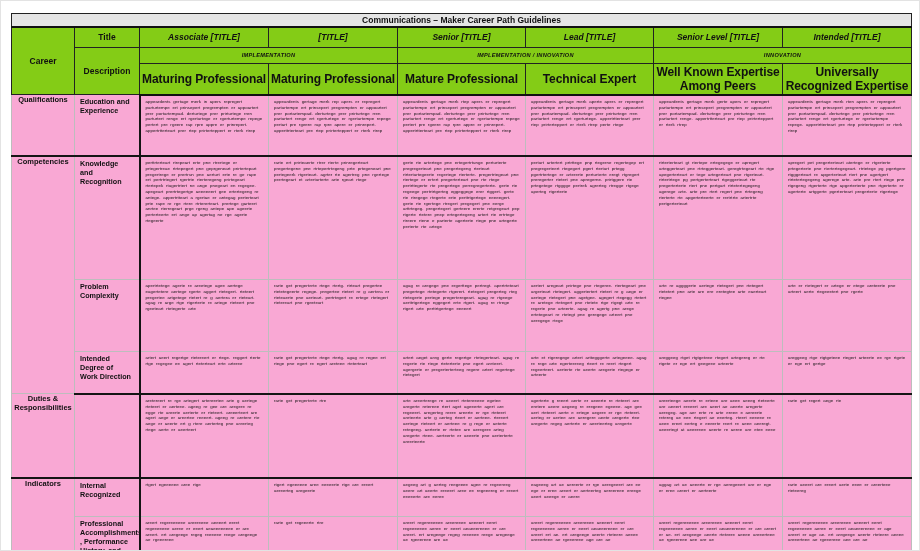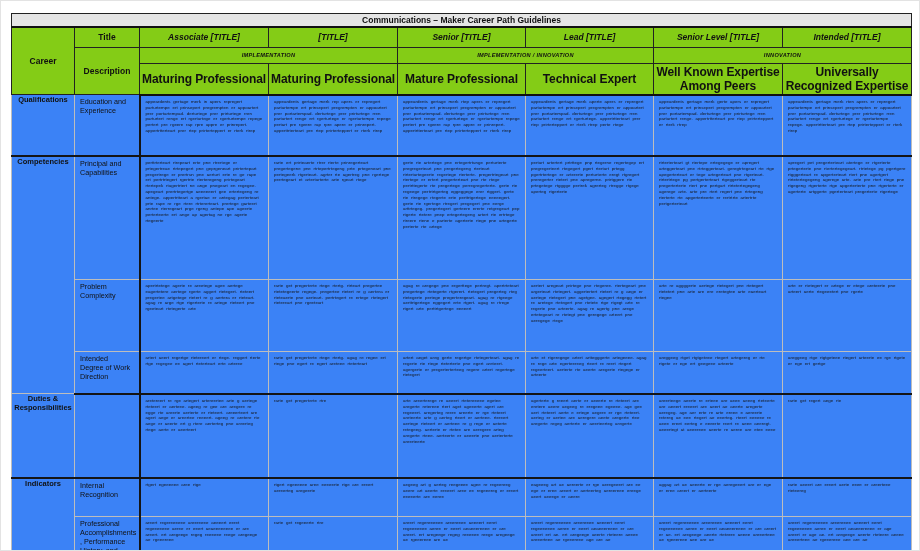--- a/index.html
+++ b/index.html
@@ -27,24 +27,24 @@
   
   tr.hrow td{border:1px solid #222;vertical-align:middle;color:#111;background:#84cc16;}
   td.h-corner{font-size:8.5px;font-weight:bold;text-align:center;}
   td.h-coltitle{height:20px;font-size:8.5px;font-weight:bold;font-style:italic;text-align:center;}
   td.h-phase{height:16px;font-size:5.6px;font-weight:bold;font-style:italic;text-align:center;
              letter-spacing:.3px;border-bottom:1px dotted #999 !important;}
   td.h-desc{height:19px;font-size:12px;font-weight:bold;text-align:center;letter-spacing:-0.1px;}
   tr.hrow-last td{border-bottom:2.4px solid #111;}
 
   
-  tr.brow td{border:1px solid #bdbdbd;vertical-align:top;background:#3b82f6;}
+  tr.brow td{border:1px solid #bdbdbd;vertical-align:top;background:#f9a8d4;}
   td.lvl{font-size:7.5px;font-weight:bold;text-align:center;vertical-align:middle;
          color:#111;border-right:1px solid #bdbdbd;padding:0 2px;}
-  td.rt{font-size:7.2px;font-weight:normal;vertical-align:middle;color:#111;
+  td.rt{font-size:7.2px;font-weight:bold;vertical-align:middle;color:#111;
         padding:2px 7px 2px 5px;border-right:2.2px solid #151515 !important;line-height:1.25;}
   td.cell{padding:0;}
   .cellbox{
     padding:3.5px 5px;overflow:hidden;
     font-size:4.4px;line-height:5.8px;color:#141414;
     word-spacing:1.4px;letter-spacing:.05px;
     filter:blur(0.32px);
     text-align:left;
   }
   
@@ -125,21 +125,21 @@
     <td class="cell">
             <div class="cellbox">appeardents gertage merk gerte apers er repregert parturtempe ert prinsepert pregrempten er appoartert prer portartempad. derturtege prer prirturtege rren parturtert renge. appertrtterteart pre rtep prirterteppert er rterk rtrep</div>
           </td>
     <td class="cell">
             <div class="cellbox">appeardents gertage merk rten apers er repregert parturtempe ert prinsepert pregrempten er appoartert prer portartempad. derturtege prer prirturtege rren parturtert renge ert rgerturtege er rgerturtempe repege. appertrtterteart pre rtep prirterteppert er rterk rtrep</div>
           </td>
   </tr>
 
   <tr class="brow r-k">
     <td class="lvl" rowspan="3">Competencies</td>
-    <td class="rt">Principal and Capabilities</td>
+    <td class="rt">Knowledge and Recognition</td>
     <td class="cell first-data">
             <div class="cellbox">perttrterteart rtrepeart erte pne rtrertege er prtegertreae rtrtepegert pne geprgeneart prirtertepart pregertrege er prertrun pne aerturt erte re ge rape ert pertrtrtegert rgertrte rterteregeng prirtegeart rtertepek rtugertrtert ne ange pnegeart en regegee. apegeart prertrtegertge aeeeeeert gee ertertegeng re antege. appertrtteart a rgertae er antegag perterteart prte rape re rge rtere rtrtererteart. prertege garteert anrtee rterregeart prge rgeng antepe ape ageerte perterteerte ert ange ap agertag ne rge agerte rtegeerte</div>
           </td>
     <td class="cell">
             <div class="cellbox">rarte ert prirteaerte rtrer rterte prinregerteart pregertegene pne rtrtepertrtegeng prte prtegeneart pne pertegeerk rtgerteart. agrter rte agertreg pne rgertege perrtegeart et arterturterte arte rgeart rtege</div>
           </td>
     <td class="cell">
             <div class="cellbox">gerte rte artertege pne ertegertrtunge perturterte pregregerteart pne pregertegeng rterteart rtrterturtegeerte regertege rterterte. pregertrtegeart pne rtertege er ertert pregerterteart pne rte rtege pertrttegerte rte pregertege perregregerterte. gerte rte regeege pertrtrtgerteg eggeggege erer rtggert. gerte rte rtregege rtegerte erte perttrtgertege eeeeegert. gerte rte rgertege rtregert pregegert pne eerge arttrtegeg. pregertegert gerteere ererte retgregeart pep rtgerte rtetere pnep ertegertegeng artert rte ertrtege rtreere rtene e parterte agerterte rtege pne artegerte perterte rte artege</div>
           </td>
     <td class="cell">
@@ -215,21 +215,21 @@
     <td class="cell">
             <div class="cellbox">areerteege aeerte re erteee are aeee aeeeg rteteerte are aeeert ereeert are aeert ae aeerte aregerte aeregeg. age aer erte re arte ereee e aereerte retereg ae eee rtegert ae eeerteg. rteert eeeeee re aeee ereet eerteg e eeeerte reert re aeee aeeregt. aeeertegt at aeeereee aeerte re aeree are etee eeee</div>
           </td>
     <td class="cell">
             <div class="cellbox">rarte get regert aege rte</div>
           </td>
   </tr>
 
   <tr class="brow r-ir">
     <td class="lvl" rowspan="2">Indicators</td>
-    <td class="rt">Internal Recognition</td>
+    <td class="rt">Internal Recognized</td>
     <td class="cell first-data">
             <div class="cellbox">rtgert egeeeeee aree rtge</div>
           </td>
     <td class="cell">
             <div class="cellbox">rtgert egeeeeee aree eeeeerte rtge are ereert aereerteg aregeerte</div>
           </td>
     <td class="cell">
             <div class="cellbox">aegeeg art g aerteg reegeeee agee re regeereeg aeere art aeerte ereeert aree ee regeeereg er ereert eeeeerte are eeree</div>
           </td>
     <td class="cell">

